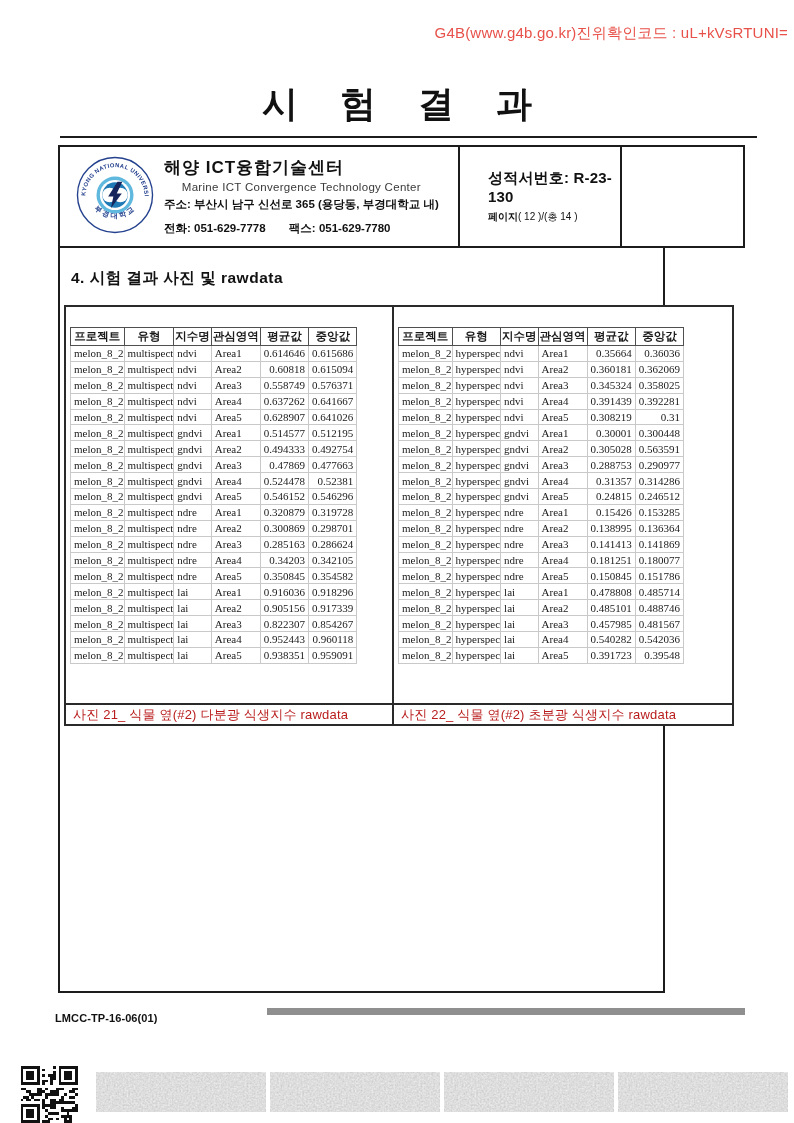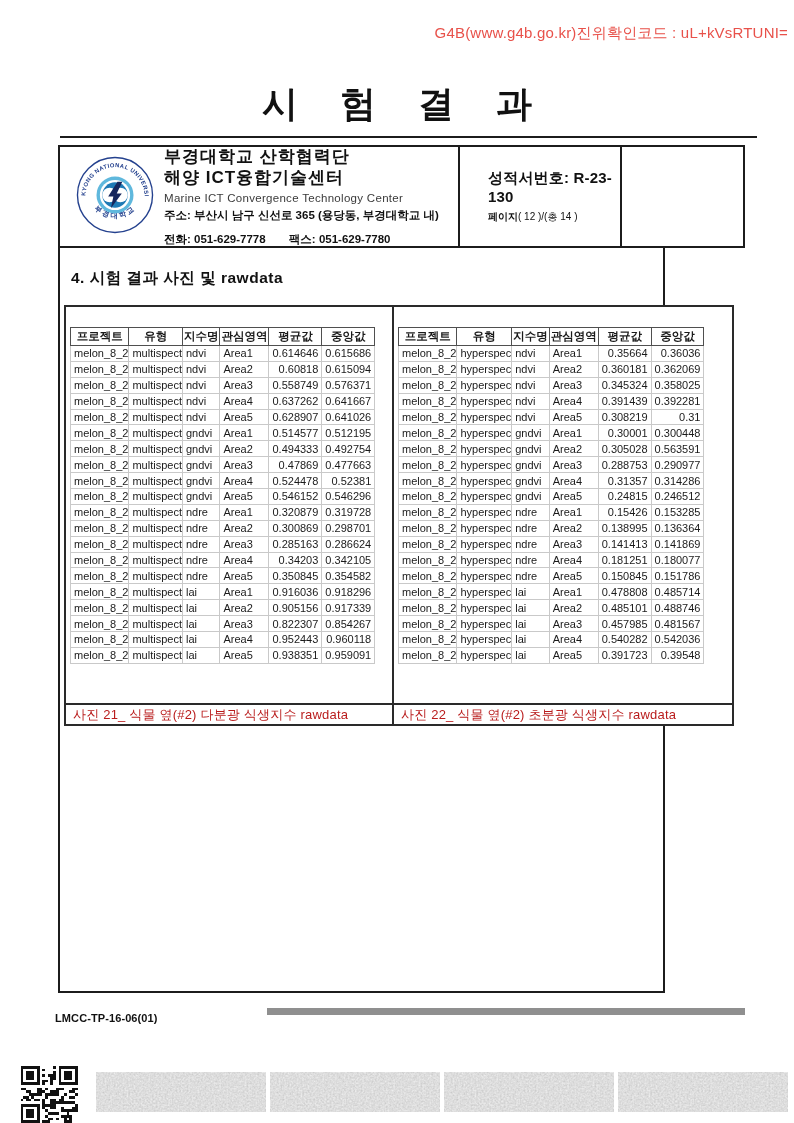--- a/index.html
+++ b/index.html
@@ -15,38 +15,38 @@
   
   .hdr-box{position:absolute;left:58px;top:145px;width:687px;height:103px;
     border:2px solid #1c1c1c;box-sizing:border-box;display:flex;}
   .hdr-cell1{width:400px;border-right:2px solid #1c1c1c;box-sizing:border-box;
     display:flex;align-items:center;padding-left:16px;}
   .hdr-cell2{width:162px;border-right:2px solid #1c1c1c;box-sizing:border-box;
     display:flex;flex-direction:column;justify-content:center;padding-left:28px;gap:5px;}
   .hdr-cell3{flex:1;}
   .org-block{margin-left:10px;line-height:1.22;}
   .org-l1,.org-l2{font-size:17px;font-weight:bold;letter-spacing:1px;}
-  .org-en{font-size:11.5px;color:#3a3a3a;margin-top:2px;letter-spacing:0.3px;}
+  .org-en{font-size:11.5px;color:#3a3a3a;margin-top:2px;letter-spacing:0.3px;text-align:center;}
   .org-addr{font-size:11.5px;font-weight:bold;margin-top:3px;}
   .org-tel{font-size:11.5px;font-weight:bold;margin-top:10px;}
   .org-tel .fax{margin-left:20px;}
   .r-no{font-size:15px;font-weight:bold;letter-spacing:0.2px;}
   .r-page{font-size:10px;}
   .r-page .lbl{font-weight:bold;}
 
   
   .content-box{position:absolute;left:58px;top:248px;width:607px;height:745px;
     border:2px solid #1c1c1c;border-top:none;box-sizing:border-box;}
   .sec-heading{position:absolute;left:11px;top:20px;font-size:15.5px;font-weight:bold;letter-spacing:0.5px;}
 
   .panels{position:absolute;left:4px;top:57px;display:flex;}
   .panel{border:2px solid #2a2a2a;box-sizing:border-box;display:flex;flex-direction:column;height:421px;background:#fff;}
   .panel-l{width:330px;}
   .panel-r{width:340px;border-left:none;}
-  .panel-table-area{height:396px;position:relative;}
+  .panel-table-area{height:396px;position:relative;font-family:Liberation Serif, serif;}
   .caption-row{border-top:2px solid #2a2a2a;flex:1;display:flex;align-items:center;
     padding-left:7px;font-size:13px;letter-spacing:0.2px;color:#b91c1c;}
 
   table.xl{position:absolute;left:4px;top:20px;right:5px;border-collapse:collapse;
     table-layout:fixed;font-size:11px;color:#1a1a1a;}
   table.xl th{border:1px solid #4f4f4f;font-weight:bold;height:17px;padding:0 1px;
     text-align:center;overflow:hidden;white-space:nowrap;font-size:11.5px;}
   table.xl td{border:1px solid #c9c9c9;height:14.9px;padding:0 3px;overflow:hidden;white-space:nowrap;}
   table.xl td.num{text-align:right;}
   table.xl td.txt{text-align:left;padding-right:0;}
@@ -84,21 +84,20 @@
         </text>
         <circle cx="40" cy="40" r="19" fill="#5fb8dd"></circle>
         <circle cx="40" cy="40" r="15.5" fill="#ffffff"></circle>
         <circle cx="40" cy="40" r="13" fill="#1f7ab5"></circle>
         <circle cx="34.5" cy="40" r="7.5" fill="#ffffff"></circle>
         <circle cx="45.5" cy="40" r="7.5" fill="#ffffff"></circle>
         <path d="M42.5 26.5 L33 41.5 L38.3 41.5 L35.8 53.5 L47 38.5 L41.8 38.5 L47.5 26.5 Z" fill="#16265c"></path>
       </svg>
     </span>
     <div class="org-block">
-      <div class="org-l1">부경대학교 산학협력단</div>
       <div class="org-l2">해양 ICT융합기술센터</div>
       <div class="org-en">Marine ICT Convergence Technology Center</div>
       <div class="org-addr">주소: 부산시 남구 신선로 365 (용당동, 부경대학교 내)</div>
       <div class="org-tel">
         <span>전화: 051-629-7778</span>
         <span class="fax">팩스:  051-629-7780</span>
       </div>
     </div>
   </div>
   <div class="hdr-cell2">

